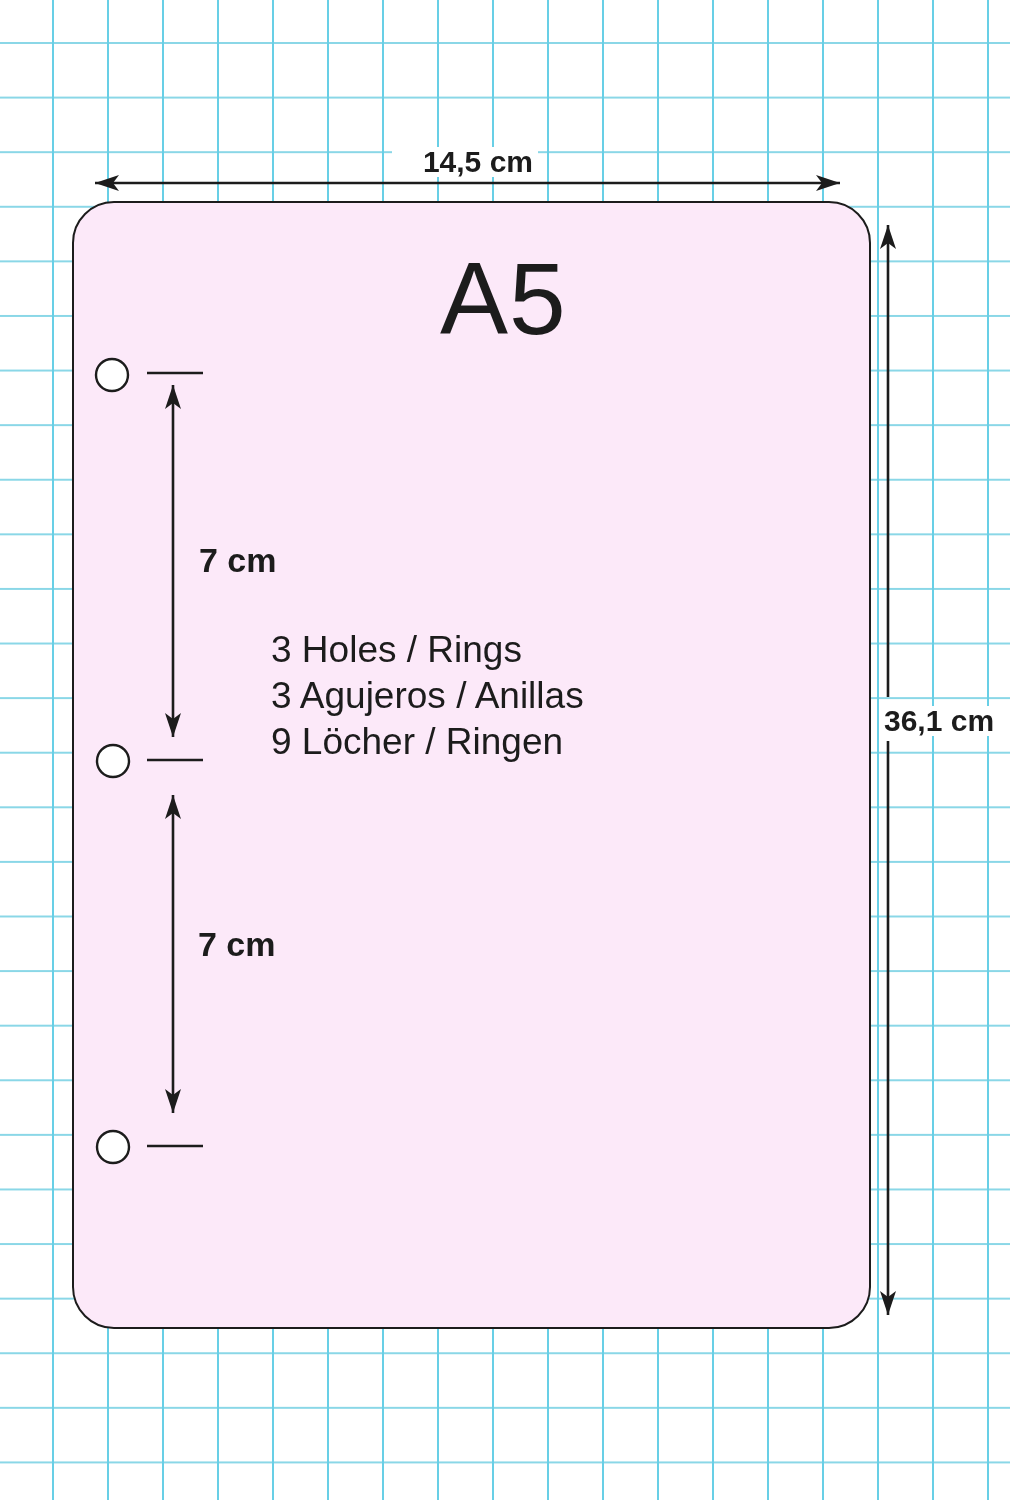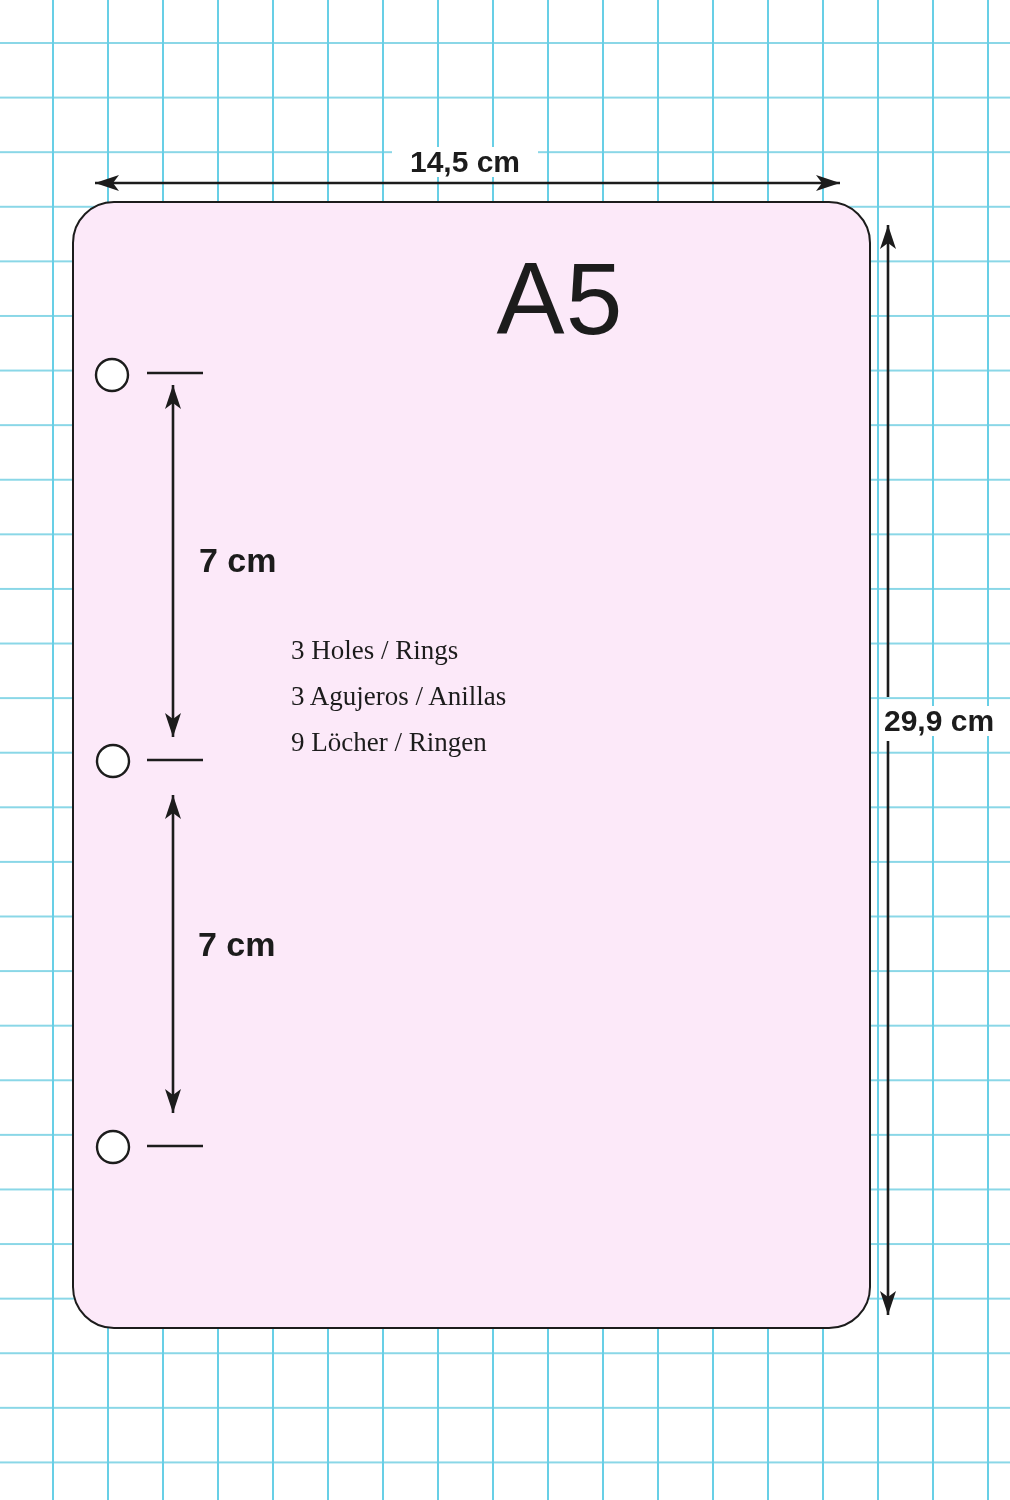--- a/index.html
+++ b/index.html
@@ -61,62 +61,61 @@
 
   .label {
     position: absolute;
     color: var(--ink);
     white-space: nowrap;
   }
   .format-label {
     left: 440px;
     top: 248px;
     width: 240px;
-    text-align: center;
+    text-align: left;
     font-size: 102px;
     line-height: 102px;
     font-weight: 400;
     letter-spacing: 1px;
   }
   .dim-label {
     font-weight: 700;
     background: #ffffff;
     padding: 0 5px;
   }
   .width-label {
     left: 392px;
     top: 147px;
     width: 146px;
-    text-align: center;
+    text-align: right;
     font-size: 30px;
     line-height: 30px;
   }
   .height-label {
     left: 879px;
     top: 706px;
     font-size: 30px;
     line-height: 30px;
   }
   .spacing-label {
     font-weight: 700;
     font-size: 34px;
     line-height: 35px;
   }
   .spacing-label-1 { left: 199px; top: 543px; }
   .spacing-label-2 { left: 198px; top: 927px; }
 
   .feature-list {
     position: absolute;
-    left: 291px;
+    left: 271px;
     top: 627px;
-    font-size: 27px;
+    font-size: 37px;
     line-height: 46px;
     font-weight: 400;
     color: var(--ink);
-    font-family: Liberation Serif, serif;
   }
 </style>
 </head>
 <body>
 
 <div class="stage">
 
   <div class="sheet"></div>
 
   <svg class="overlay" width="1010" height="1500" viewBox="0 0 1010 1500" xmlns="http://www.w3.org/2000/svg">
@@ -140,21 +139,21 @@
 
     <line class="tick" x1="147" y1="373" x2="203" y2="373"></line>
     <line class="tick" x1="147" y1="760" x2="203" y2="760"></line>
     <line class="tick" x1="147" y1="1146" x2="203" y2="1146"></line>
   </svg>
 
   <div class="label format-label">A5</div>
 
   <div class="label dim-label width-label">14,5 cm</div>
 
-  <div class="label dim-label height-label">29,9 cm</div>
+  <div class="label dim-label height-label">36,1 cm</div>
 
   <div class="label spacing-label spacing-label-1">7 cm</div>
 
   <div class="label spacing-label spacing-label-2">7 cm</div>
 
   <div class="feature-list">
     <div>3 Holes / Rings</div>
     <div>3 Agujeros / Anillas</div>
     <div>9 Löcher / Ringen</div>
   </div>

